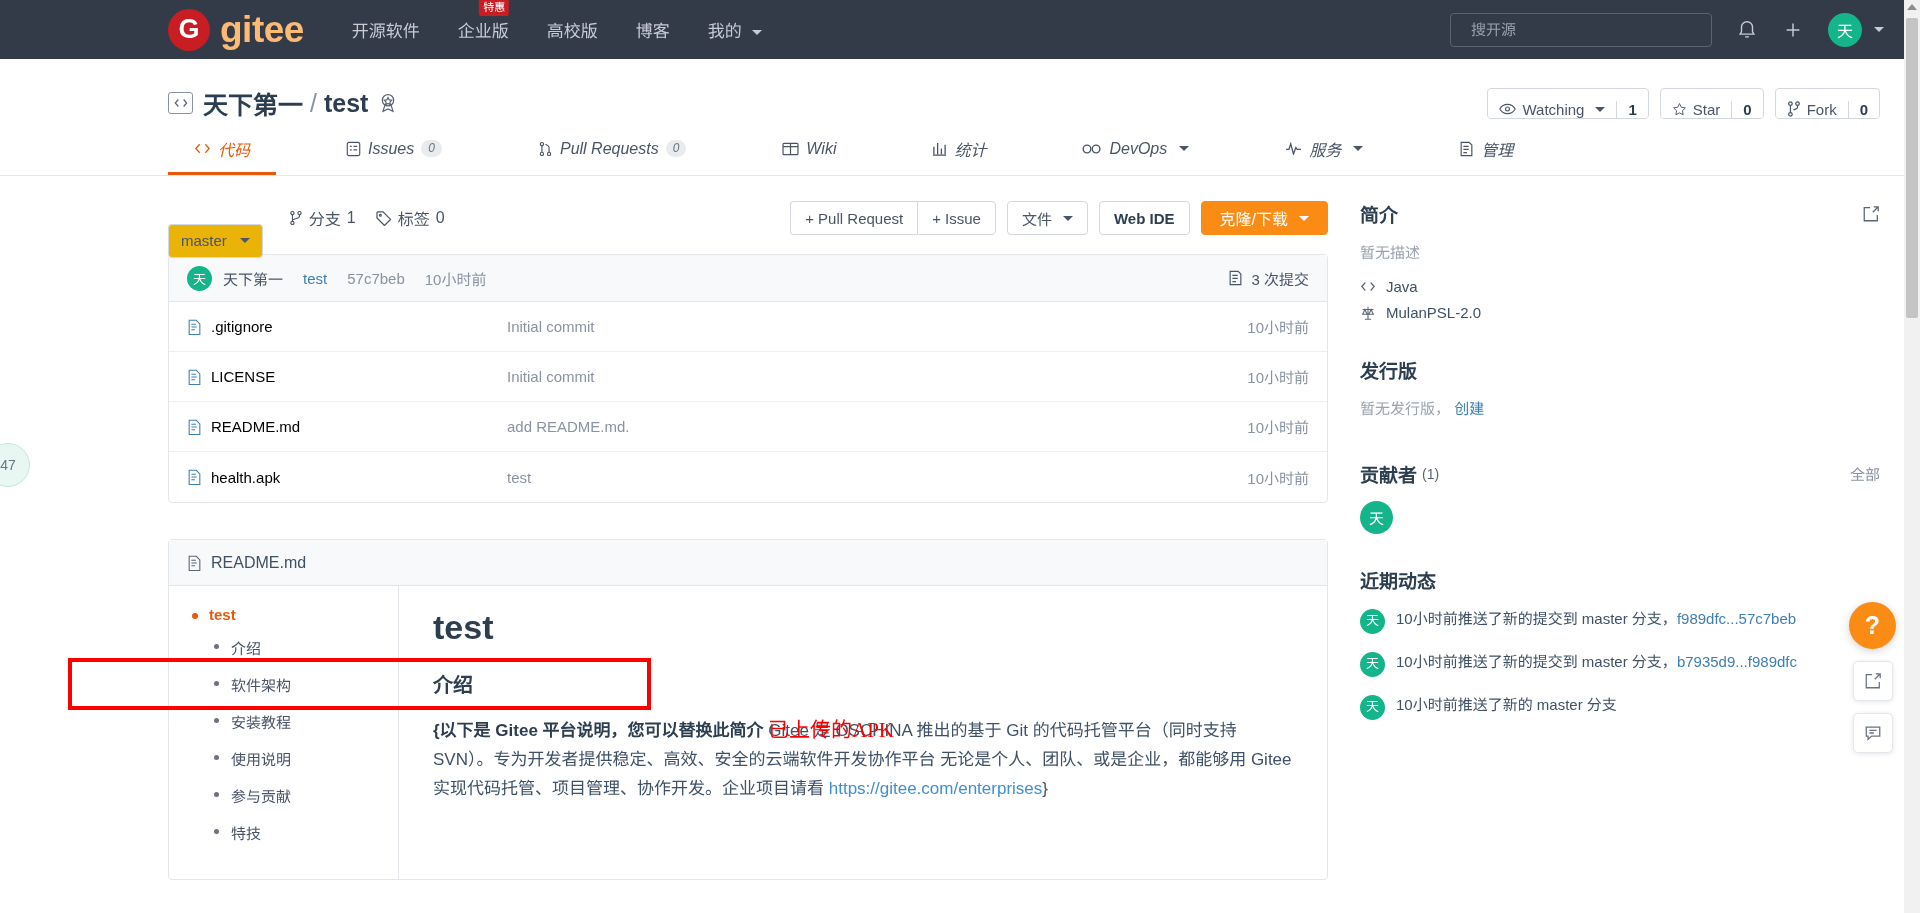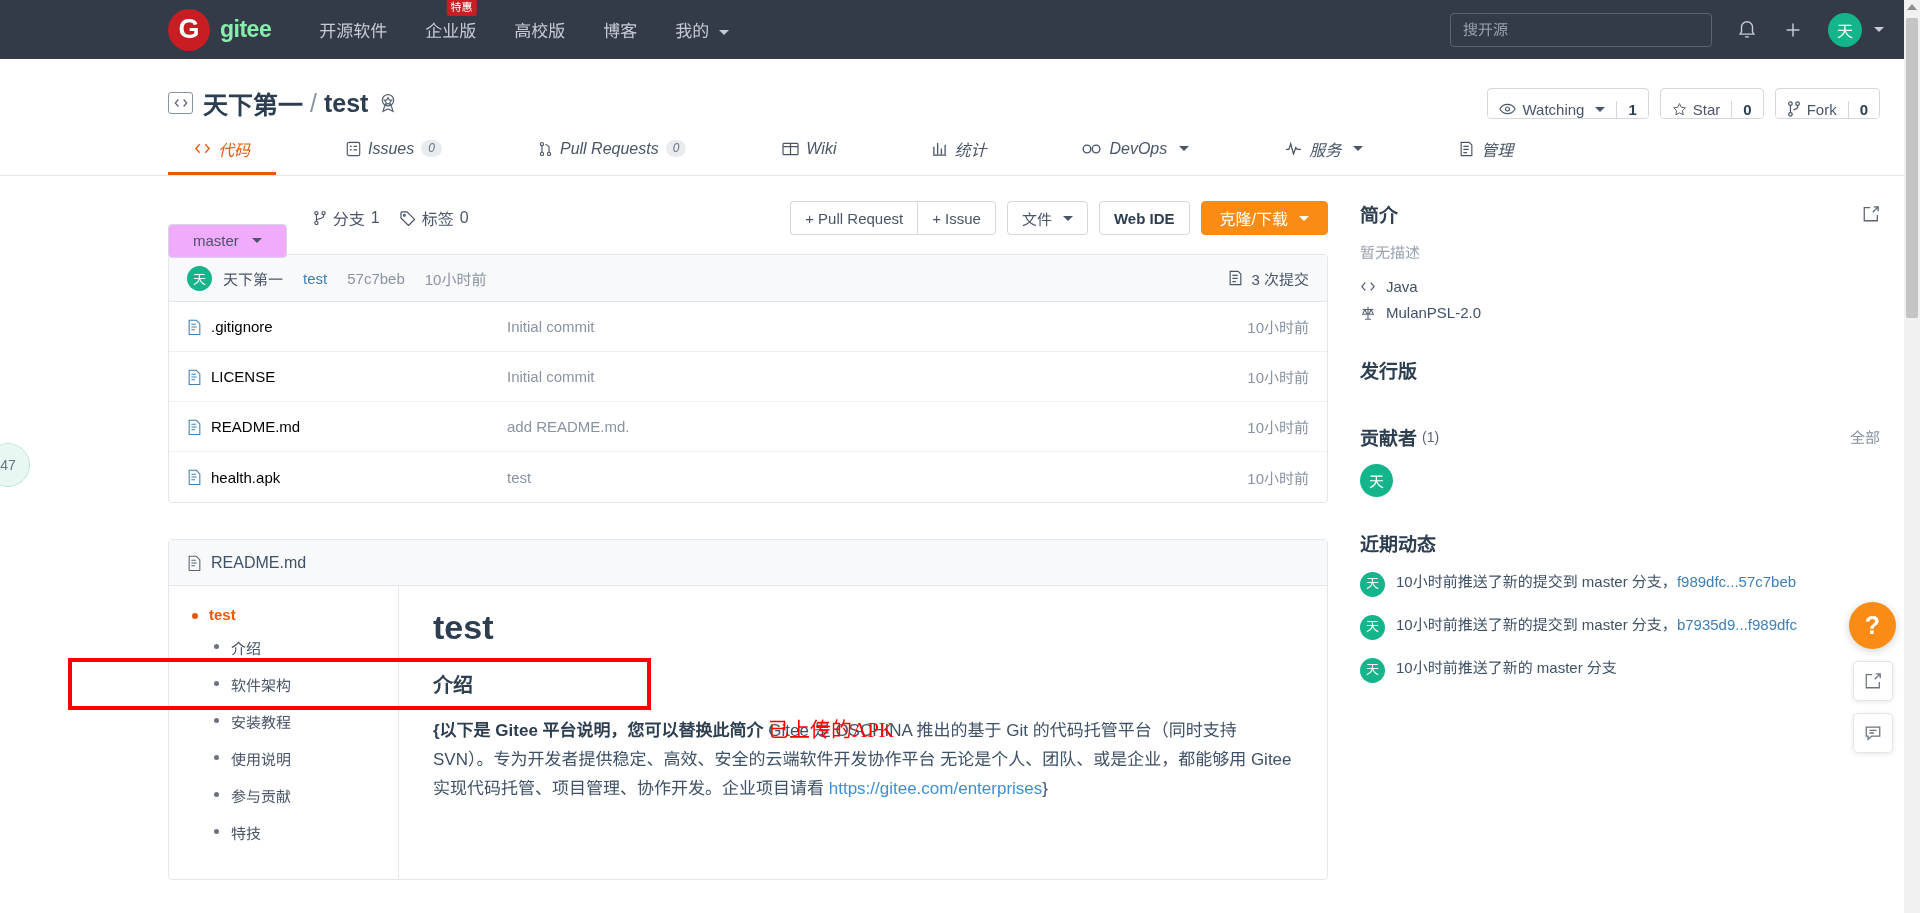--- a/index.html
+++ b/index.html
@@ -21,21 +21,21 @@
     position: relative;
   }
   .brand { display: flex; align-items: center; gap: 10px; }
   .brand-mark {
     width: 42px; height: 42px; border-radius: 50%;
     background: #c71d23; color: #fff;
     display: flex; align-items: center; justify-content: center;
     font-weight: 700; font-size: 27px; font-family: "Liberation Sans", sans-serif;
   }
   .brand-text {
-    color: #86efac; font-size: 23px; font-weight: 700;
+    color: #fdba74; font-size: 37px; font-weight: 700;
     letter-spacing: -0.5px; line-height: 1;
   }
   .nav-links { display: flex; align-items: center; margin-left: 48px; gap: 38px; }
   .nav-link {
     color: #c6cbd5; font-size: 17px; text-decoration: none;
     position: relative; white-space: nowrap; cursor: pointer;
   }
   .badge-hot {
     position: absolute; top: -18px; left: 50%;
     transform: translateX(-14%);
@@ -51,21 +51,21 @@
     margin-left: 5px; vertical-align: middle;
   }
   .nav-right {
     position: absolute; right: 36px; top: 0; height: 59px;
     display: flex; align-items: center; gap: 24px;
   }
   .search-box {
     width: 262px; height: 34px;
     border: 1px solid #5b6373; border-radius: 4px;
     background: transparent; color: #98a0ae;
-    font-size: 15px; padding: 0 12px;
+    font-size: 15px; padding: 0 20px;
     font-family: "Liberation Sans", sans-serif;
     outline: none;
   }
   .search-box::placeholder { color: #98a0ae; }
   .icon-btn { color: #c6cbd5; cursor: pointer; display:flex; align-items:center; }
   .avatar-nav {
     width: 34px; height: 34px; border-radius: 50%;
     background: #14b58a; color: #fff;
     display: flex; align-items: center; justify-content: center;
     font-size: 16px;
@@ -144,22 +144,22 @@
     height: calc(913px - 59px - 117px);
   }
   .col-main { width: 1160px; flex: none; padding-top: 22px; }
   .col-side { flex: 1; padding-top: 24px; }
 
   
   .toolbar { display: flex; align-items: center; height: 40px; }
   .branch-select {
     display: flex; align-items: center; gap: 8px;
     border: 1px solid #d3d8df; border-radius: 4px;
-    height: 34px; padding: 0 24px; font-size: 15px;
-    color: #4a5568; background: #f0abfc; cursor: pointer; margin-top: 45px;
+    height: 34px; padding: 0 12px; font-size: 15px;
+    color: #4a5568; background: #eab308; cursor: pointer; margin-top: 45px;
   }
   .meta-links { display: flex; align-items: center; gap: 20px; margin-left: 26px; }
   .meta-link {
     display: flex; align-items: center; gap: 6px;
     font-size: 16px; color: #4a5568; cursor: pointer; text-decoration: none;
   }
   .toolbar-right { margin-left: auto; display: flex; align-items: center; gap: 11px; }
   .btn {
     height: 34px; border: 1px solid #d3d8df; border-radius: 4px;
     background: #fff; color: #4a5568; font-size: 15px;
@@ -709,20 +709,24 @@
         <a class="lbl">MulanPSL-2.0</a>
       </div>
     </div>
 
     <div class="side-gap"></div>
 
     <div class="side-sec">
       <div class="side-head">
         <span>发行版</span>
       </div>
+      <div class="side-muted">
+        <span>暂无发行版，</span>
+        <a class="side-link">创建</a>
+      </div>
     </div>
 
     <div class="side-gap"></div>
 
     <div class="side-sec">
       <div class="side-head">
         <span>贡献者</span>
         <span class="sub">(1)</span>
         <a class="right">全部</a>
       </div>

